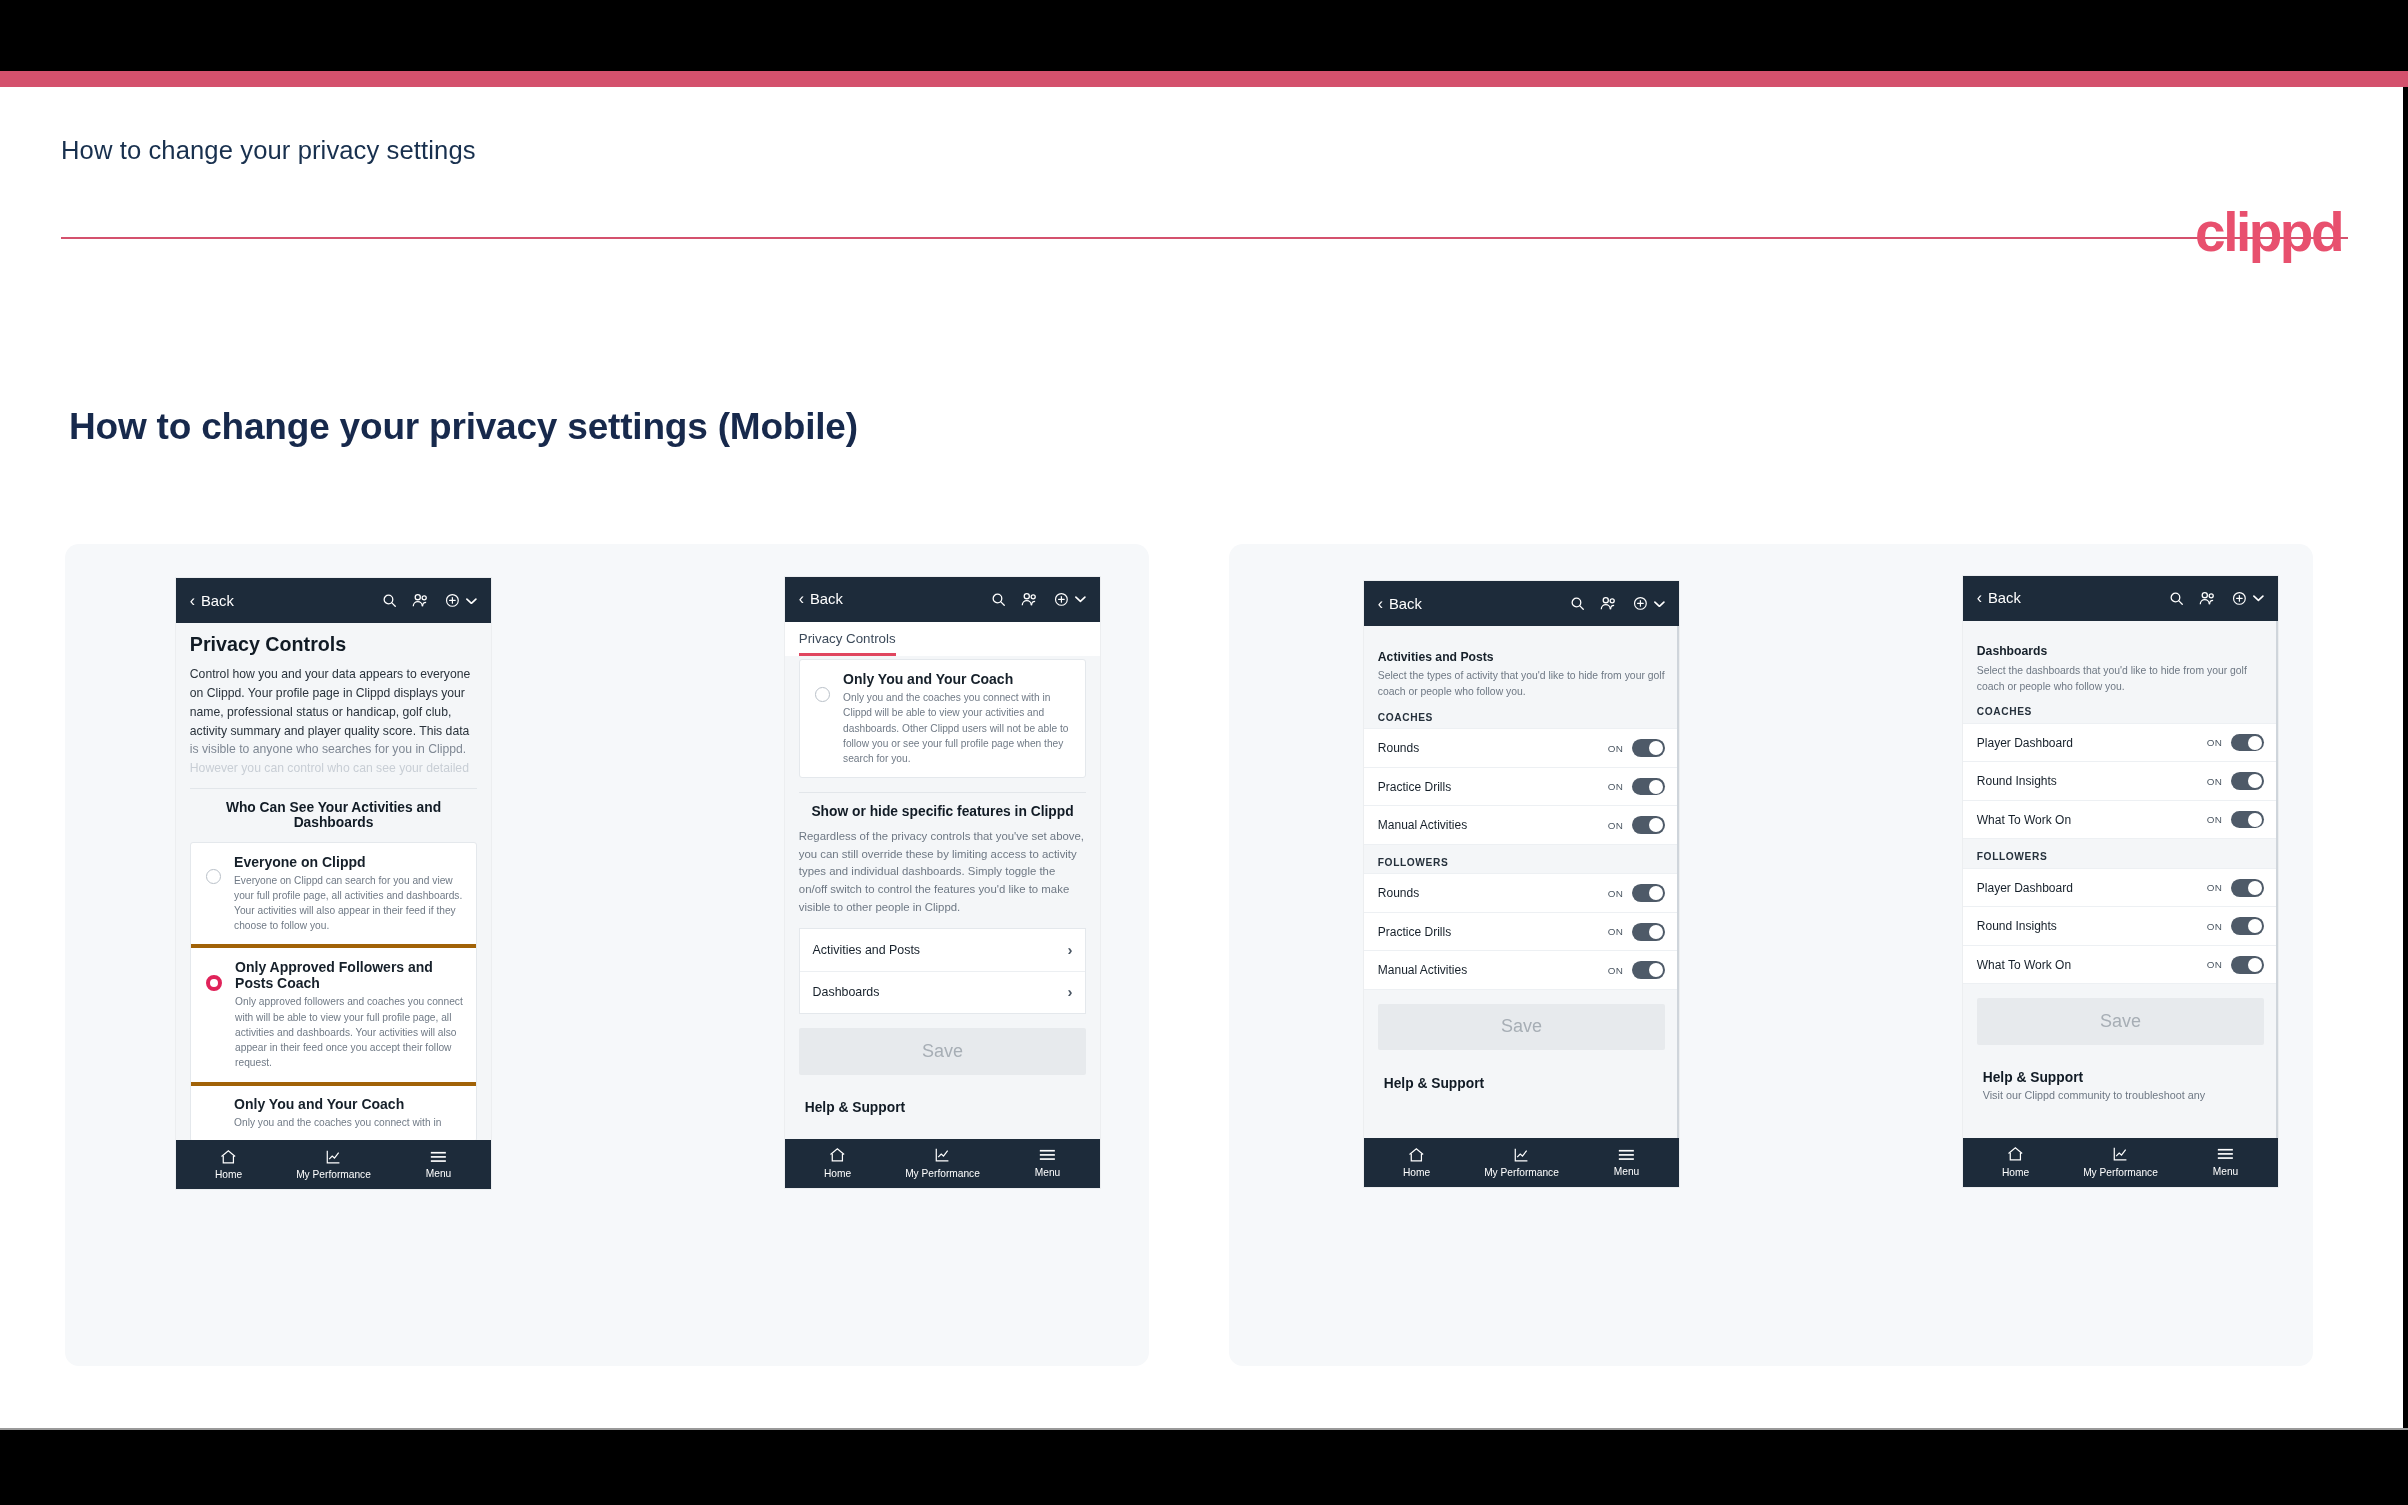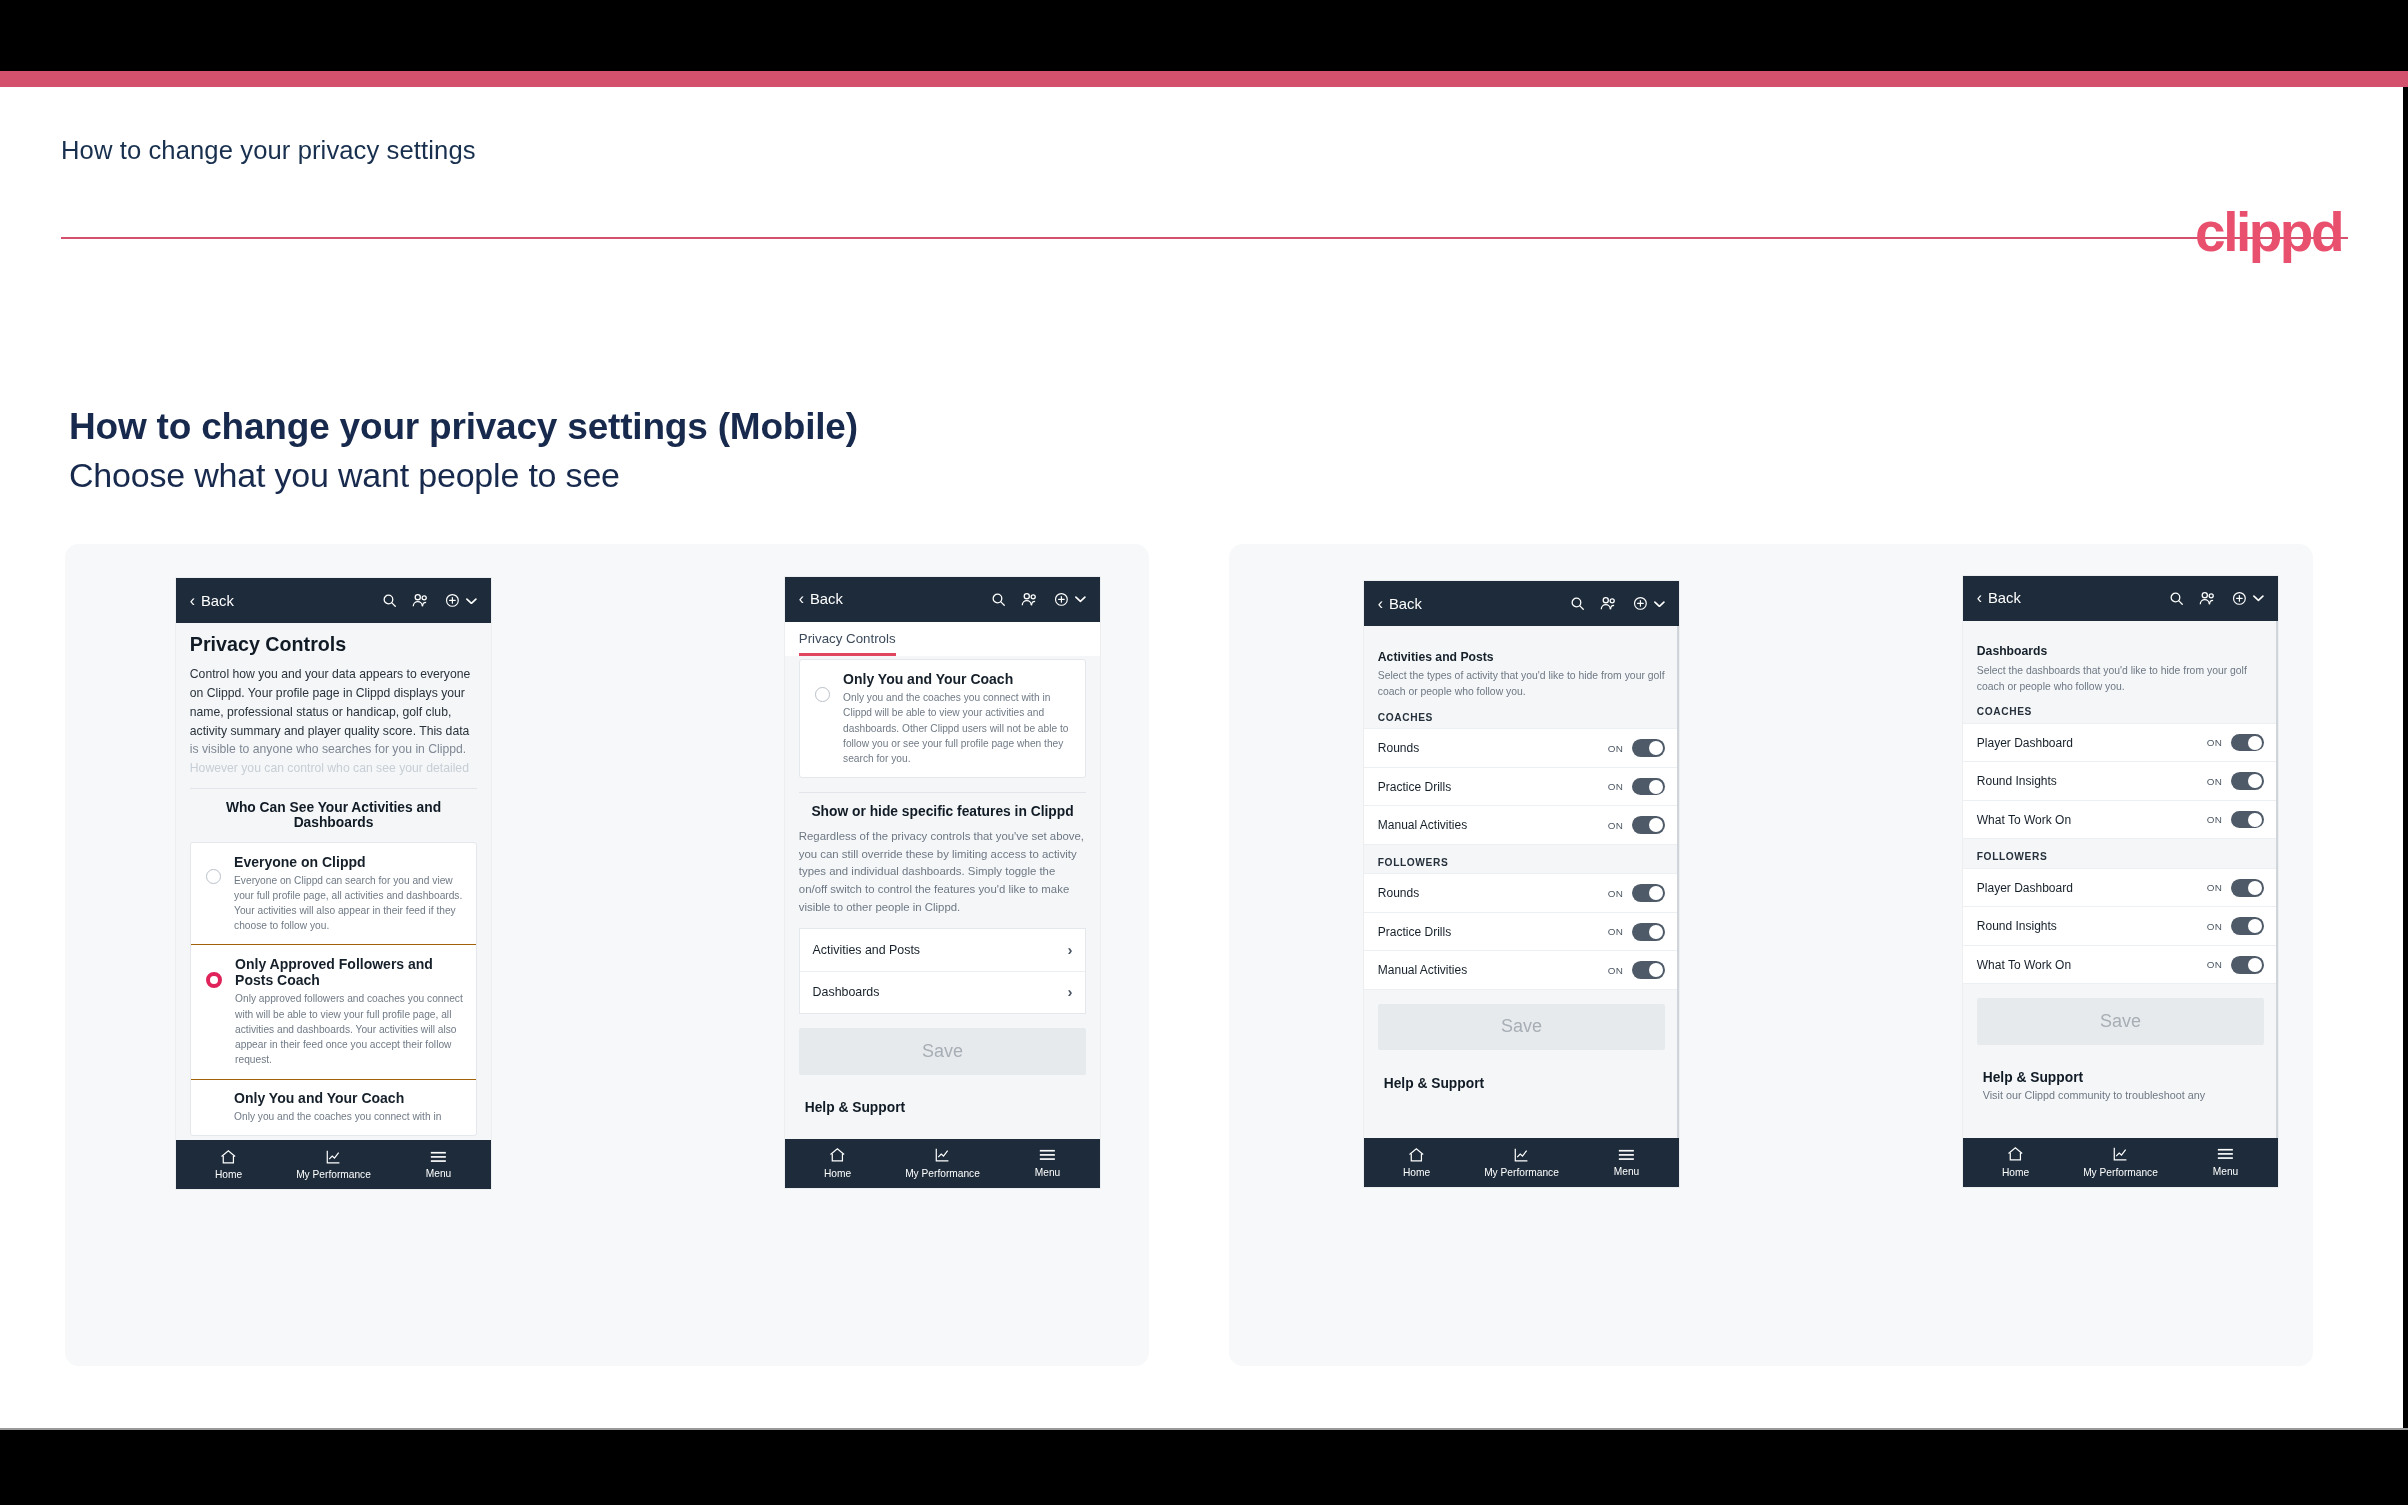--- a/index.html
+++ b/index.html
@@ -77,21 +77,21 @@
   .pc-title { font-size: 19.7px; font-weight: 700; color: #111b25; padding: 9.9px 13.8px 0 13.8px; }
   .para { font-size: 12.2px; line-height: 1.55; color: #2a333c; padding: 8.9px 13.8px 0 13.8px; }
   .para .fade1 { color: #7f8894; }
   .para .fade2 { color: #c8ced5; }
 
   .hr-soft { height:1px; background:#e2e6ea; margin: 9.9px 13.8px 0 13.8px; }
 
   .sect-head { font-size: 13.8px; font-weight: 700; color: #111b25; padding: 10.8px 13.8px 0 13.8px; text-align: center; }
 
   .opt-card { margin: 11.8px 13.8px 0 13.8px; background:#fff; border:1px solid #e4e8ec; border-radius:3px; }
-  .opt-row { display:flex; padding: 10.8px 11.8px; border-bottom: 1px solid #a16207; }
+  .opt-row { display:flex; padding: 10.8px 11.8px; border-bottom: 4px solid #a16207; }
   .opt-row:last-child { border-bottom: none; }
   .radio { width:14.8px; height:14.8px; border:1.6px solid #b9c0c8; border-radius:50%; flex:0 0 auto; margin: 15.8px 12.8px 0 3.9px; }
   .radio.sel { border: 4.4px solid #e0235a; width:15.8px; height:15.8px; }
   .opt-txt h4 { font-size: 14px; font-weight:700; color:#16202a; margin-bottom: 3px; }
   .opt-txt p  { font-size: 10.2px; line-height: 1.5; color: #707a86; }
 
   .list-card { margin: 11.8px 13.8px 0 13.8px; background:#fff; border:1px solid #e4e8ec; }
   .list-row {
     display:flex; align-items:center; justify-content:space-between;
     padding: 12.8px 12.8px; border-bottom:1px solid #eceff2; font-size: 12.4px; color:#16202a;
@@ -140,21 +140,20 @@
   <div class="topbar-black"></div>
   <div class="topbar-accent"></div>
 
   <div class="page">
 
     <div class="hdr-title">How to change your privacy settings</div>
     <div class="hdr-rule"></div>
     <div class="logo">clippd</div>
 
     <div class="main-title">How to change your privacy settings (Mobile)</div>
-    <div class="main-sub">Choose what you want people to see</div>
 
     <div class="card" id="card-left">
 
       <div class="phone" id="phone1" style="left:111px; top:34px; width:315px; height:611px;">
         <div class="phone-nav">
           <span class="nav-back">
             <span class="chev-left">‹</span>
             <span>Back</span>
           </span>
           <span class="nav-icons">

